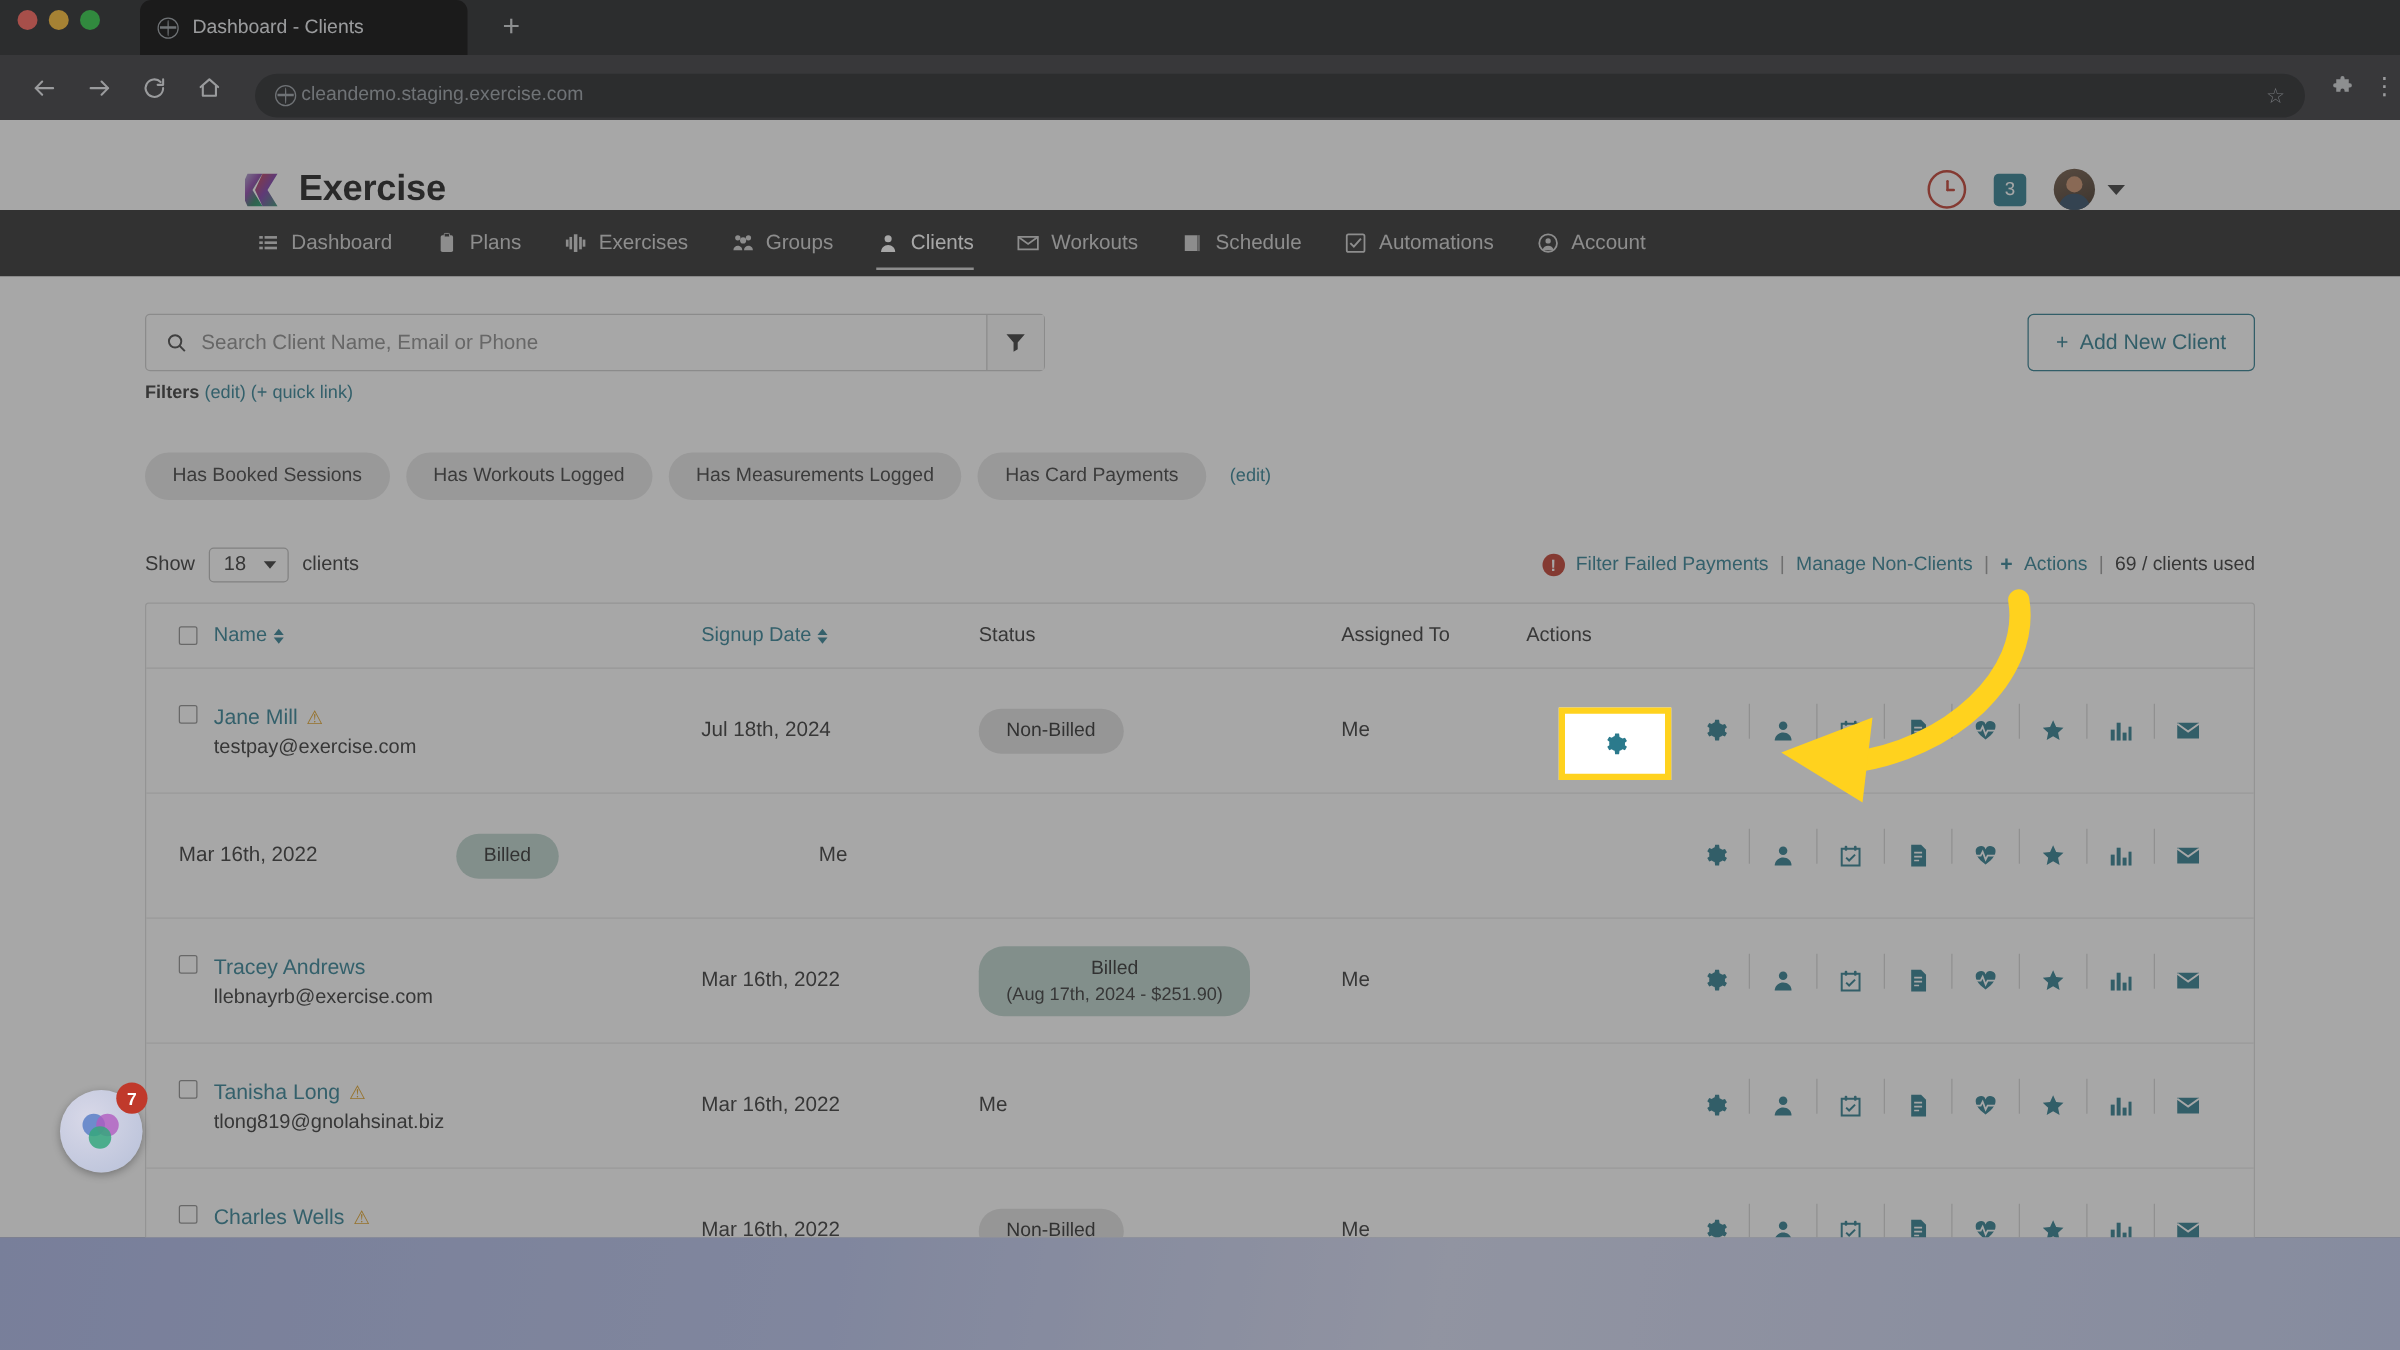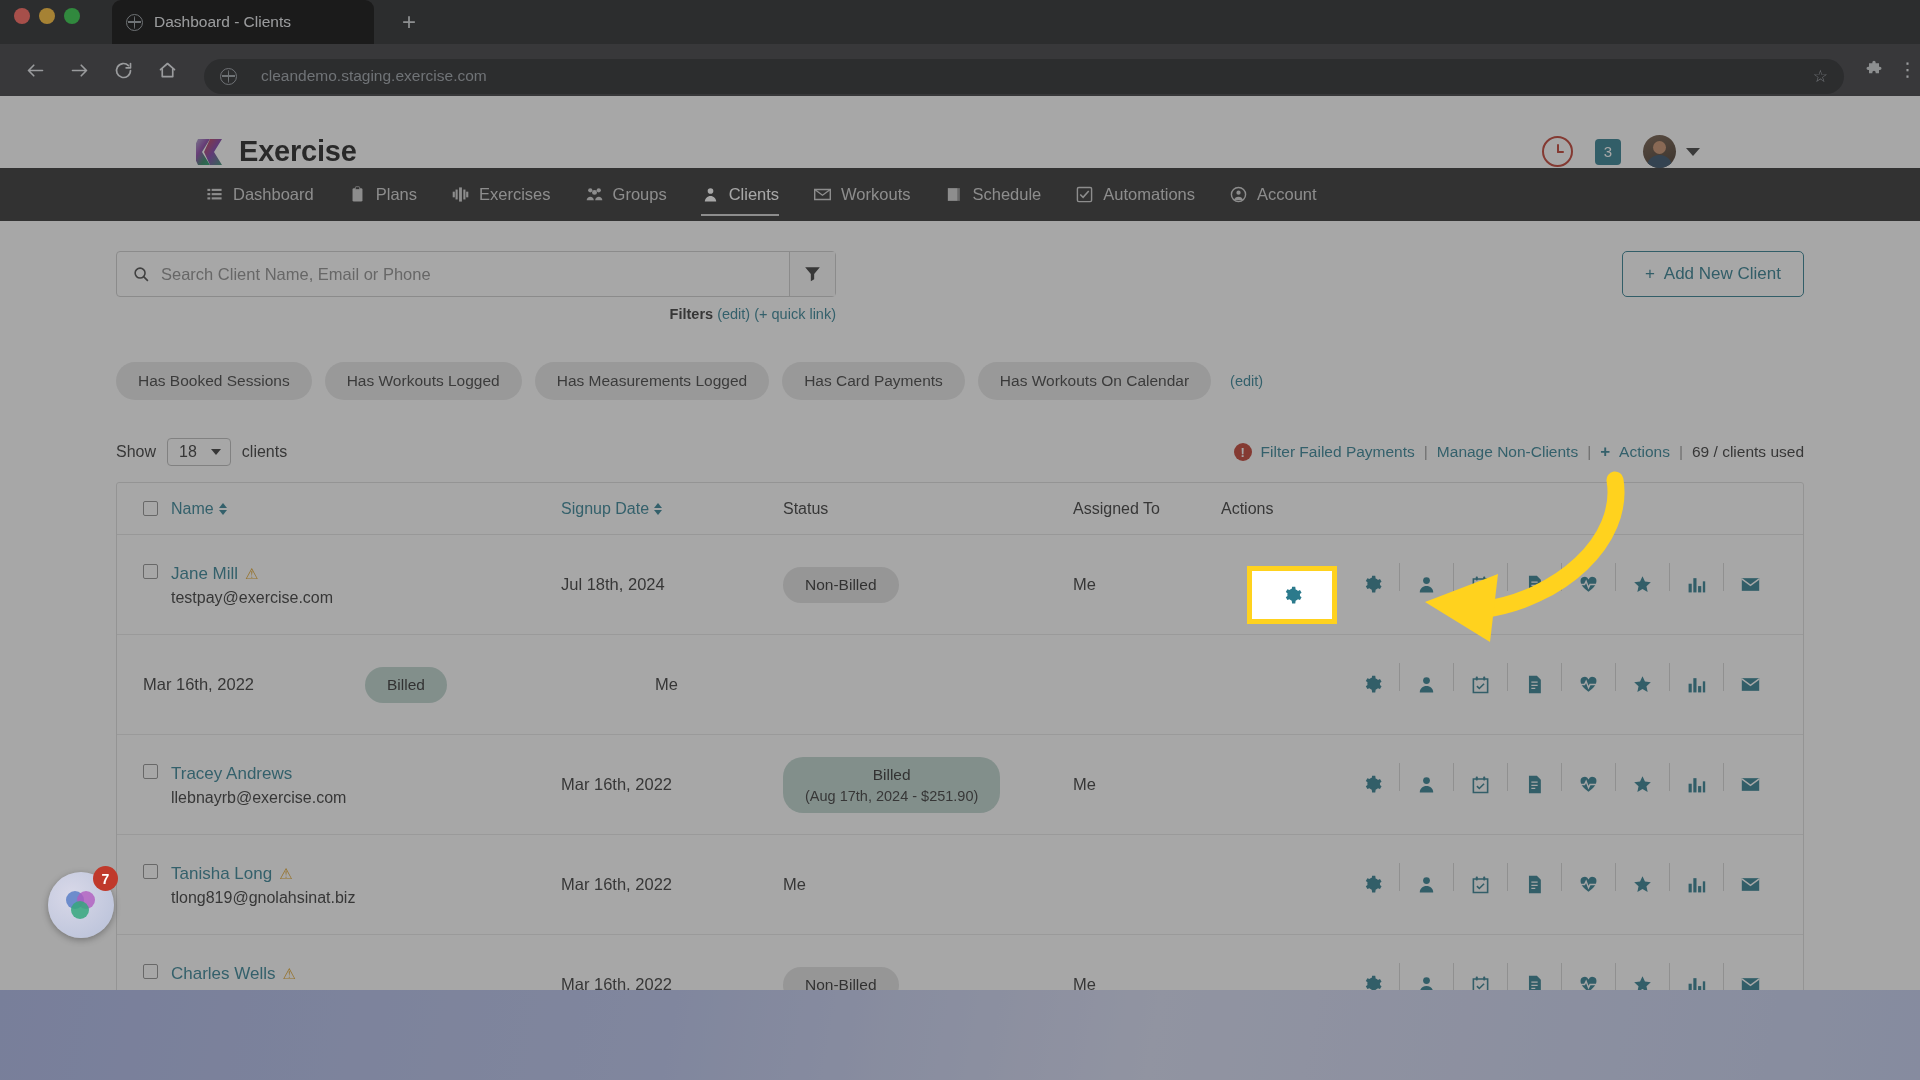--- a/index.html
+++ b/index.html
@@ -26,21 +26,21 @@
   .tab-fav:before{ content:""; position:absolute; left:1px; top:6.5px; width:13px; height:1.6px; background:#9aa0a6;}
   .tab-fav:after{ content:""; position:absolute; left:6.5px; top:1px; width:1.6px; height:13px; background:#9aa0a6; border-radius:50%;}
   .tab-title { color:#e8eaed; font-size:15.5px; white-space:nowrap; }
   .newtab { position:absolute; left:396px; top:10px; width:26px; height:26px; color:#d0d3d6; font-size:24px; line-height:23px; text-align:center; }
 
   .navbar { height:52px; background:#35363a; display:flex; align-items:center; padding:0 16px; gap:6px; }
   .navbtn { width:38px; height:38px; display:flex; align-items:center; justify-content:center; color:#e8eaed; }
   .navbtn svg { width:21px; height:21px; fill:none; stroke:#e8eaed; stroke-width:1.9; stroke-linecap:round; stroke-linejoin:round;}
   .omnibox {
     flex:1; height:35px; margin-left:12px; background:#202124; border-radius:18px;
-    display:flex; align-items:center; padding:0 16px; gap:24px; color:#9aa0a6; font-size:15.5px;margin-top:12px;
+    display:flex; align-items:center; padding:0 16px; gap:4px; color:#9aa0a6; font-size:15.5px;margin-top:12px;
   }
   .omni-globe { width:17px; height:17px; border-radius:50%; border:1.6px solid #9aa0a6; position:relative; flex:0 0 auto;}
   .omni-globe:before{ content:""; position:absolute; left:1px; top:6.5px; width:13px; height:1.6px; background:#9aa0a6;}
   .omni-globe:after{ content:""; position:absolute; left:6.5px; top:1px; width:1.6px; height:13px; background:#9aa0a6; border-radius:50%;}
   .omni-star { margin-left:auto; color:#9aa0a6; font-size:17px;}
   .navright { display:flex; align-items:center; gap:14px; padding-left:14px;}
   .puzzle { width:20px; height:20px; }
   .kebab { color:#e8eaed; font-size:19px; letter-spacing:0; line-height:10px; width:6px;}
 
   
@@ -69,21 +69,21 @@
 
   .body-area { padding:0 116px; }
 
   .searchrow { display:flex; align-items:flex-start; padding-top:30px; }
   .searchbox { width:720px; height:46px; border:1px solid #ccc; border-radius:4px; display:flex; align-items:stretch; background:#fff; }
   .searchinput { flex:1; display:flex; align-items:center; gap:11px; padding:0 16px; }
   .searchinput svg { width:17px; height:17px; fill:none; stroke:#444; stroke-width:2.2; }
   .searchinput span { color:#8a8a8a; font-size:16.5px; }
   .filterbtn { width:46px; border-left:1px solid #ccc; display:flex; align-items:center; justify-content:center; background:#fafafa;}
   .filterbtn svg { width:17px; height:16px; fill:#333; }
-  .filters-line { width:720px; text-align:right; margin-top:9px; font-size:14.5px; color:#333; }
+  .filters-line { width:720px; margin-top:9px; font-size:14.5px; color:#333; }
   .filters-line b { font-weight:700; }
   .filters-line a { color:#2e7f92; text-decoration:none; }
   .addclient {
     margin-left:auto; border:1.6px solid #2b7a8c; color:#2b7a8c; border-radius:5px;
     padding:0 22px; height:46px; display:flex; align-items:center; gap:9px; font-size:17px; background:#fff;
   }
 
   .chips { display:flex; gap:13px; padding-top:40px; align-items:center; flex-wrap:nowrap; }
   .chip { background:#e6e6e6; color:#3b3b3b; border-radius:20px; padding:10px 22px; font-size:15.5px; white-space:nowrap;}
   .chips .editlink { color:#2e7f92; font-size:14.5px; text-decoration:none; margin-left:6px; }
@@ -345,21 +345,20 @@
           <span>+</span>
           <span>Add New Client</span>
         </div>
       </div>
 
       <div class="chips">
         <div class="chip">Has Booked Sessions</div>
         <div class="chip">Has Workouts Logged</div>
         <div class="chip">Has Measurements Logged</div>
         <div class="chip">Has Card Payments</div>
-        <div class="chip">Has Workouts On Calendar</div>
         <a href="#" class="editlink">(edit)</a>
       </div>
 
       <div class="toolbar">
         <div class="show-wrap">
           <span>Show</span>
           <div class="select-box">
             <span>18</span>
             <span class="sc"></span>
           </div>

